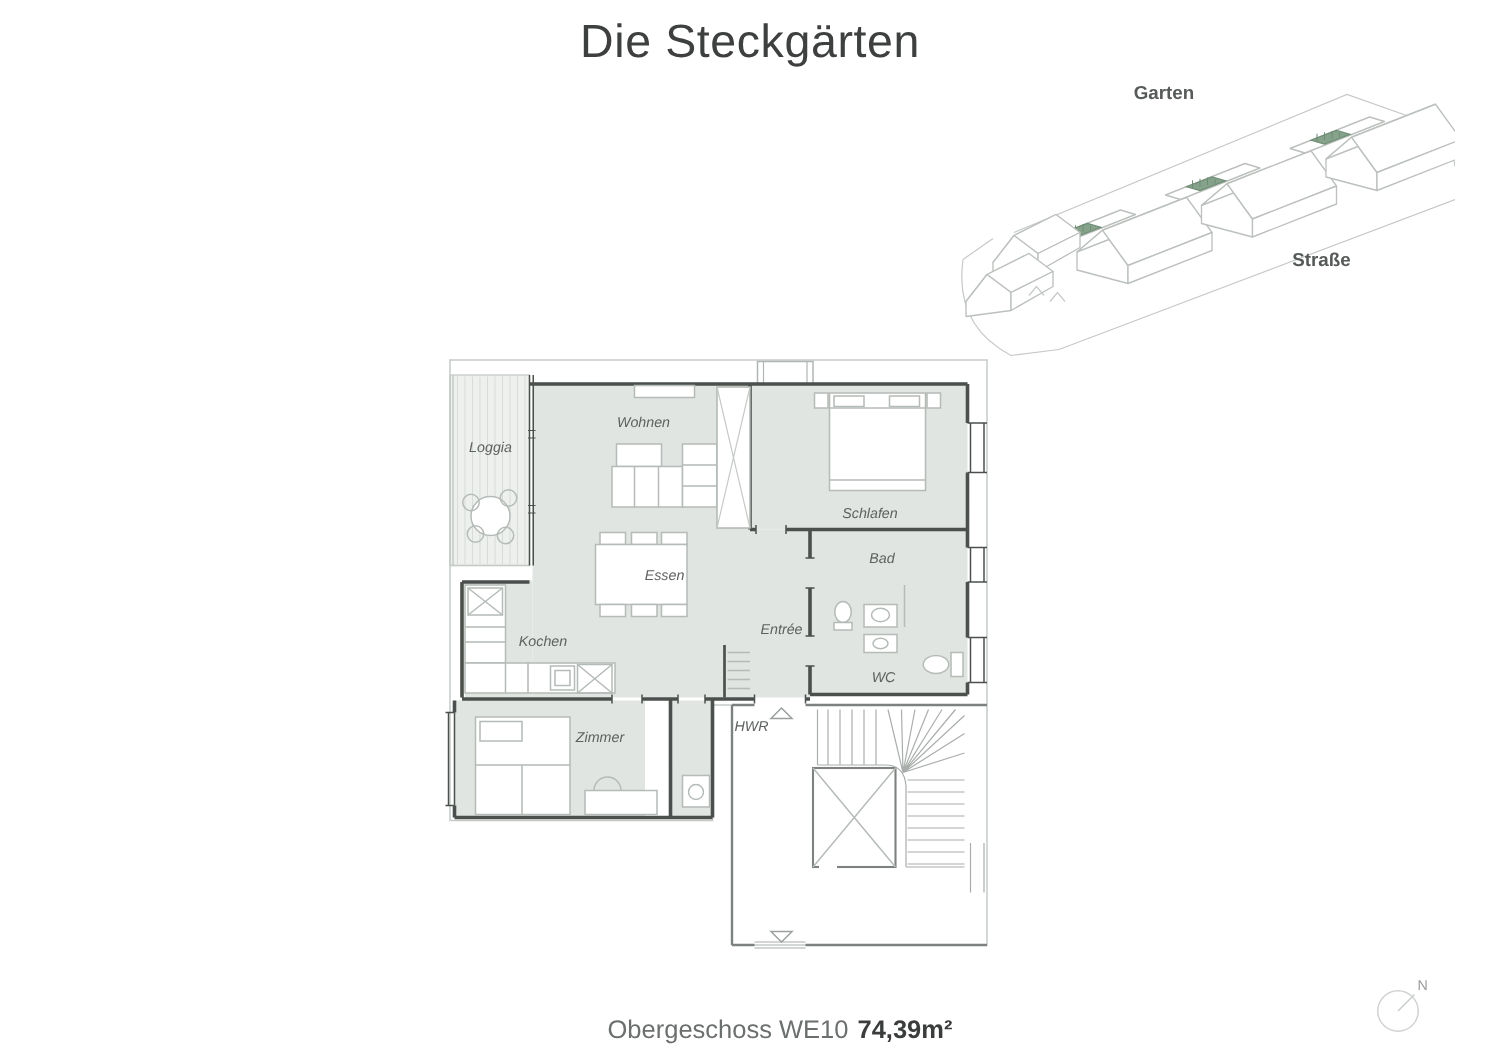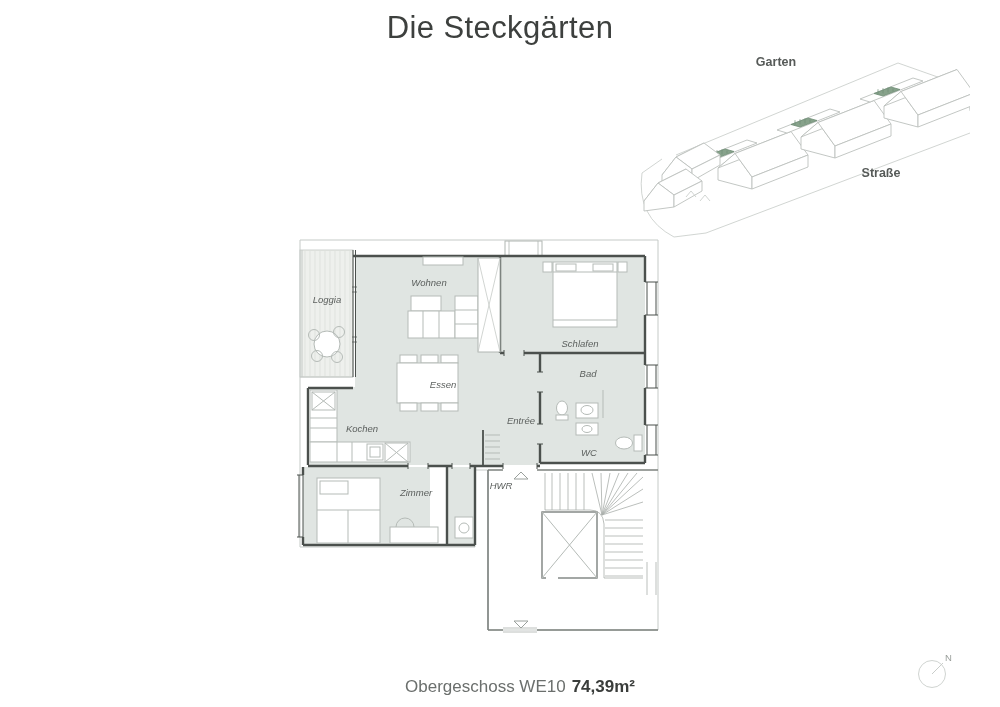--- a/index.html
+++ b/index.html
@@ -31,21 +31,21 @@
   .plank{stroke:#d8dcd9;stroke-width:0.7;}
   .lbl{position:absolute;transform:translate(-50%,-50%);font-size:9.5px;color:#5d615f;white-space:nowrap;font-style:italic;}
   .lbl-loggia{left:37px;top:67px;}
   .lbl-wohnen{left:139px;top:50px;}
   .lbl-schlafen{left:290px;top:111px;}
   .lbl-essen{left:137px;top:152px;margin-left:16px;}
   .lbl-bad{left:298px;top:141px;}
   .lbl-entree{left:231px;top:188px;}
   .lbl-kochen{left:72px;top:196px;}
   .lbl-wc{left:299px;top:220px;}
-  .lbl-zimmer{left:126px;top:260px;}
+  .lbl-zimmer{left:110px;top:260px;}
   .lbl-hwr{left:167px;top:253px;margin-left:44px;}
   
   .caption{position:absolute;left:0;top:677px;width:100%;text-align:center;
            font-size:17px;color:#6b6f6d;padding-left:20px;}
   .caption .area{font-weight:700;color:#3a3d3b;margin-left:6px;}
   .compass{position:absolute;left:912px;top:650px;width:52px;height:48px;}
   .compass .nlbl{position:absolute;left:33px;top:2px;font-size:9.5px;color:#999e9a;}
 </style>
 </head>
 <body>

